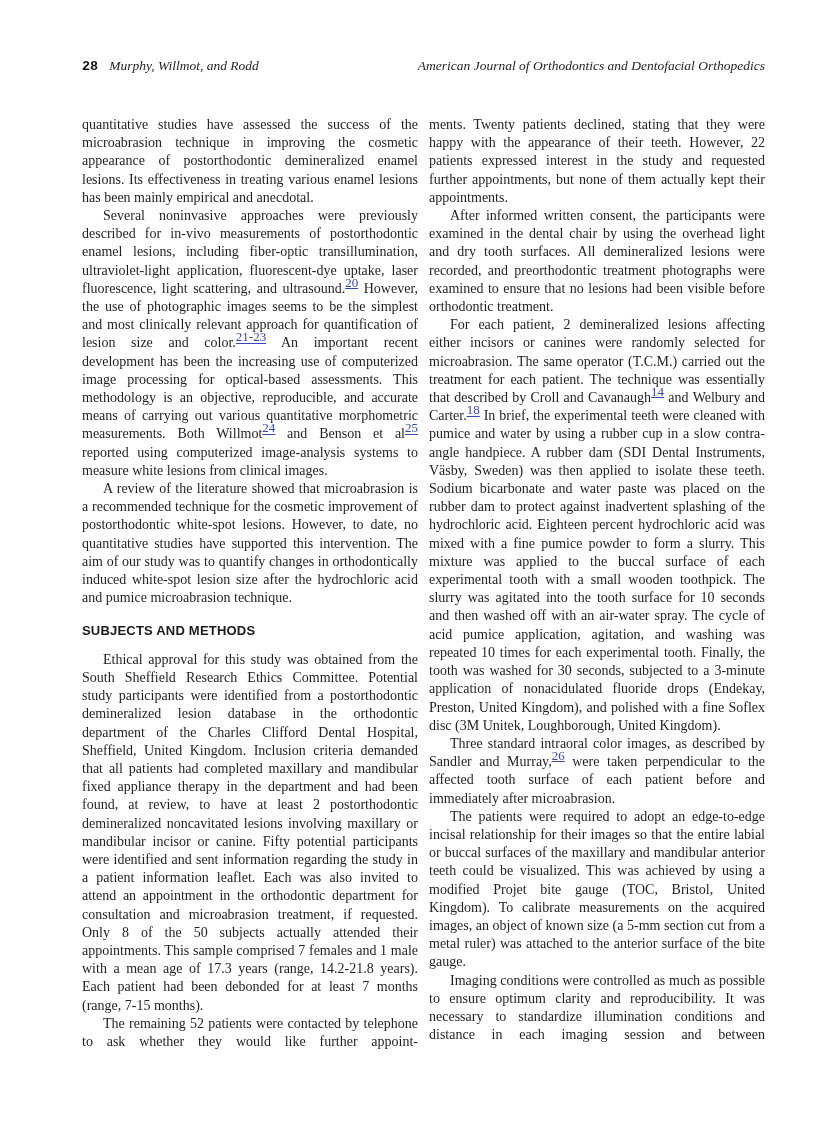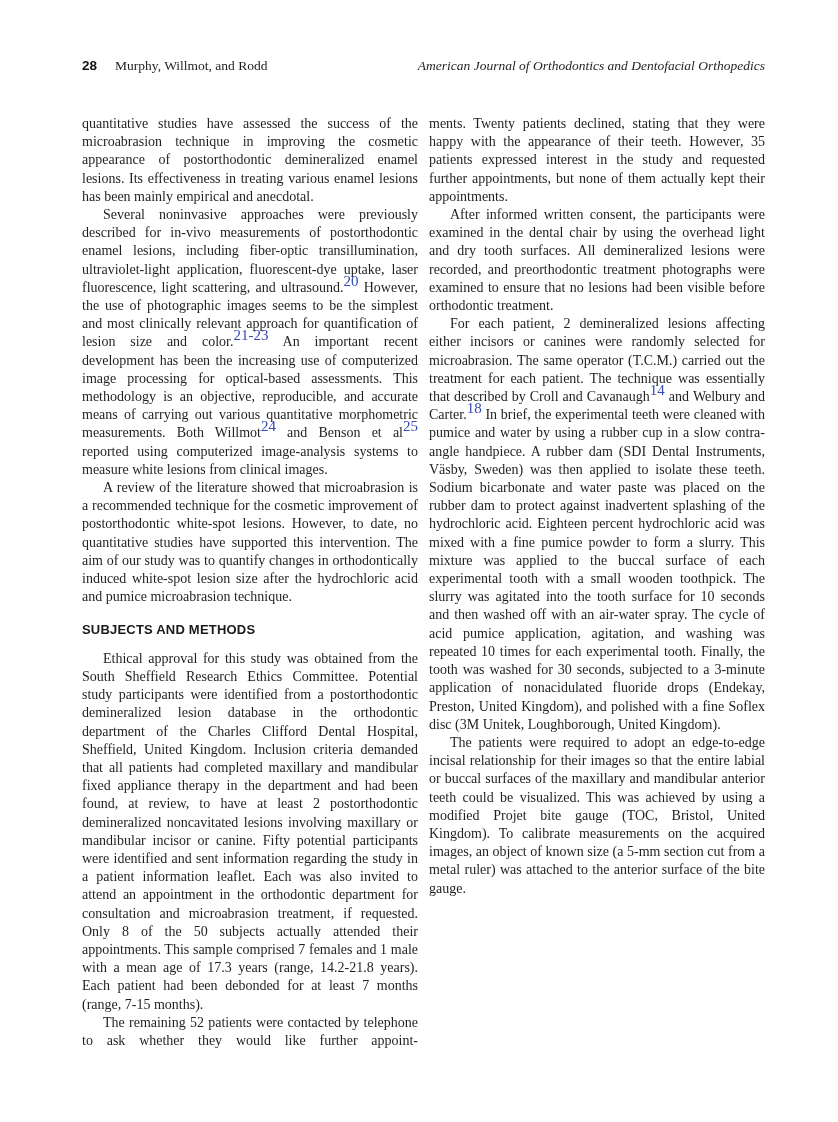--- a/index.html
+++ b/index.html
@@ -20,27 +20,27 @@
   }
   .running-header {
     display: flex;
     justify-content: space-between;
     align-items: flex-start;
     font-size: 13.5px;
     line-height: 16px;
   }
   .header-left { white-space: nowrap; }
   .page-number {
-    font-family: Liberation Sans, sans-serif;
+    font-family: Liberation Mono, monospace;
     font-weight: bold;
     font-size: 13.5px;
-    margin-right: 18px;
+    margin-right: 11px;
     color: #141414;
   }
-  .authors { }
+  .authors { font-style: italic; }
   .header-right {
     text-align: left;
     font-style: italic;
     line-height: 16px;
   }
   .body-columns {
     display: flex;
     gap: 11px;
     margin-top: 41px;
   }
@@ -58,23 +58,24 @@
     font-family: "Liberation Sans", sans-serif;
     font-weight: bold;
     font-size: 13px;
     letter-spacing: 0.2px;
     color: #1a1a1a;
     text-align: left;
     margin: 15px 0 10px 0;
   }
   sup.ref {
     color: var(--ref-color, #3348b8);
-    font-size: 15px;
+    font-size: 13px;
     line-height: 0;
     cursor: pointer;
+    text-decoration: underline;
   }
 </style>
 </head>
 <body>
 
 <div class="page">
   <div class="running-header">
     <div class="header-left">
       <span class="page-number">28</span><span class="authors">Murphy, Willmot, and Rodd</span>
     </div>
@@ -86,19 +87,21 @@
   <div class="body-columns">
     <div class="column">
         <p class="para">quantitative studies have assessed the success of the microabrasion technique in improving the cosmetic appearance of postorthodontic demineralized enamel lesions. Its effectiveness in treating various enamel lesions has been mainly empirical and anecdotal.</p>
         <p class="para indent">Several noninvasive approaches were previously described for in-vivo measurements of postorthodontic enamel lesions, including fiber-optic transillumination, ultraviolet-light application, fluorescent-dye uptake, laser fluorescence, light scattering, and ultrasound.<sup class="ref">20</sup> However, the use of photographic images seems to be the simplest and most clinically relevant approach for quantification of lesion size and color.<sup class="ref">21-23</sup> An important recent development has been the increasing use of computerized image processing for optical-based assessments. This methodology is an objective, reproducible, and accurate means of carrying out various quantitative morphometric measurements. Both Willmot<sup class="ref">24</sup> and Benson et al<sup class="ref">25</sup> reported using computerized image-analysis systems to measure white lesions from clinical images.</p>
         <p class="para indent">A review of the literature showed that microabrasion is a recommended technique for the cosmetic improvement of postorthodontic white-spot lesions. However, to date, no quantitative studies have supported this intervention. The aim of our study was to quantify changes in orthodontically induced white-spot lesion size after the hydrochloric acid and pumice microabrasion technique.</p>
         <div class="section-heading">SUBJECTS AND METHODS</div>
         <p class="para indent">Ethical approval for this study was obtained from the South Sheffield Research Ethics Committee. Potential study participants were identified from a postorthodontic demineralized lesion database in the orthodontic department of the Charles Clifford Dental Hospital, Sheffield, United Kingdom. Inclusion criteria demanded that all patients had completed maxillary and mandibular fixed appliance therapy in the department and had been found, at review, to have at least 2 postorthodontic demineralized noncavitated lesions involving maxillary or mandibular incisor or canine. Fifty potential participants were identified and sent information regarding the study in a patient information leaflet. Each was also invited to attend an appointment in the orthodontic department for consultation and microabrasion treatment, if requested. Only 8 of the 50 subjects actually attended their appointments. This sample comprised 7 females and 1 male with a mean age of 17.3 years (range, 14.2-21.8 years). Each patient had been debonded for at least 7 months (range, 7-15 months).</p>
         <p class="para indent flush-last">The remaining 52 patients were contacted by telephone to ask whether they would like further appoint-</p>
       </div>
     <div class="column">
-        <p class="para">ments. Twenty patients declined, stating that they were happy with the appearance of their teeth. However, 35 patients expressed interest in the study and requested further appointments, but none of them actually kept their appointments.</p>
+        <p class="para">ments. Twenty patients declined, stating that they were happy with the appearance of their teeth. However, 22 patients expressed interest in the study and requested further appointments, but none of them actually kept their appointments.</p>
         <p class="para indent">After informed written consent, the participants were examined in the dental chair by using the overhead light and dry tooth surfaces. All demineralized lesions were recorded, and preorthodontic treatment photographs were examined to ensure that no lesions had been visible before orthodontic treatment.</p>
         <p class="para indent">For each patient, 2 demineralized lesions affecting either incisors or canines were randomly selected for microabrasion. The same operator (T.C.M.) carried out the treatment for each patient. The technique was essentially that described by Croll and Cavanaugh<sup class="ref">14</sup> and Welbury and Carter.<sup class="ref">18</sup> In brief, the experimental teeth were cleaned with pumice and water by using a rubber cup in a slow contra-angle handpiece. A rubber dam (SDI Dental Instruments, Väsby, Sweden) was then applied to isolate these teeth. Sodium bicarbonate and water paste was placed on the rubber dam to protect against inadvertent splashing of the hydrochloric acid. Eighteen percent hydrochloric acid was mixed with a fine pumice powder to form a slurry. This mixture was applied to the buccal surface of each experimental tooth with a small wooden toothpick. The slurry was agitated into the tooth surface for 10 seconds and then washed off with an air-water spray. The cycle of acid pumice application, agitation, and washing was repeated 10 times for each experimental tooth. Finally, the tooth was washed for 30 seconds, subjected to a 3-minute application of nonacidulated fluoride drops (Endekay, Preston, United Kingdom), and polished with a fine Soflex disc (3M Unitek, Loughborough, United Kingdom).</p>
+        <p class="para indent">Three standard intraoral color images, as described by Sandler and Murray,<sup class="ref">26</sup> were taken perpendicular to the affected tooth surface of each patient before and immediately after microabrasion.</p>
         <p class="para indent">The patients were required to adopt an edge-to-edge incisal relationship for their images so that the entire labial or buccal surfaces of the maxillary and mandibular anterior teeth could be visualized. This was achieved by using a modified Projet bite gauge (TOC, Bristol, United Kingdom). To calibrate measurements on the acquired images, an object of known size (a 5-mm section cut from a metal ruler) was attached to the anterior surface of the bite gauge.</p>
+        <p class="para indent flush-last">Imaging conditions were controlled as much as possible to ensure optimum clarity and reproducibility. It was necessary to standardize illumination conditions and distance in each imaging session and between</p>
       </div>
   </div>
 </div>
 
 </body></html>

